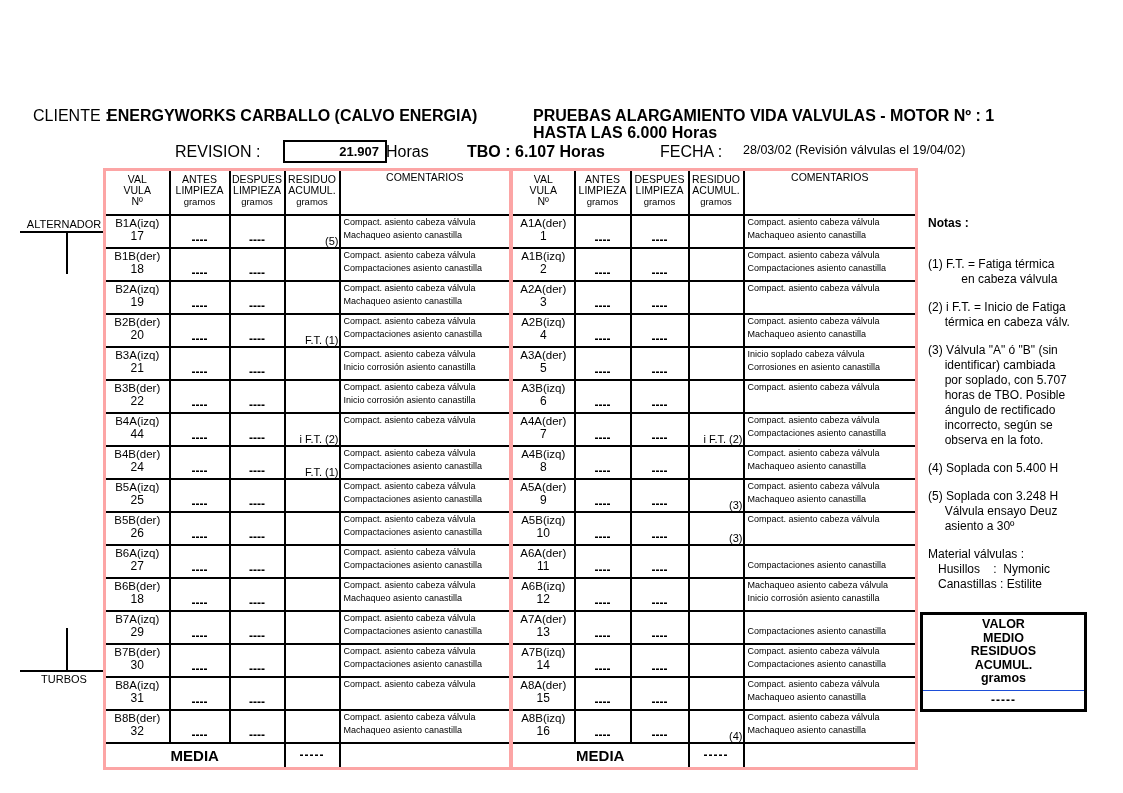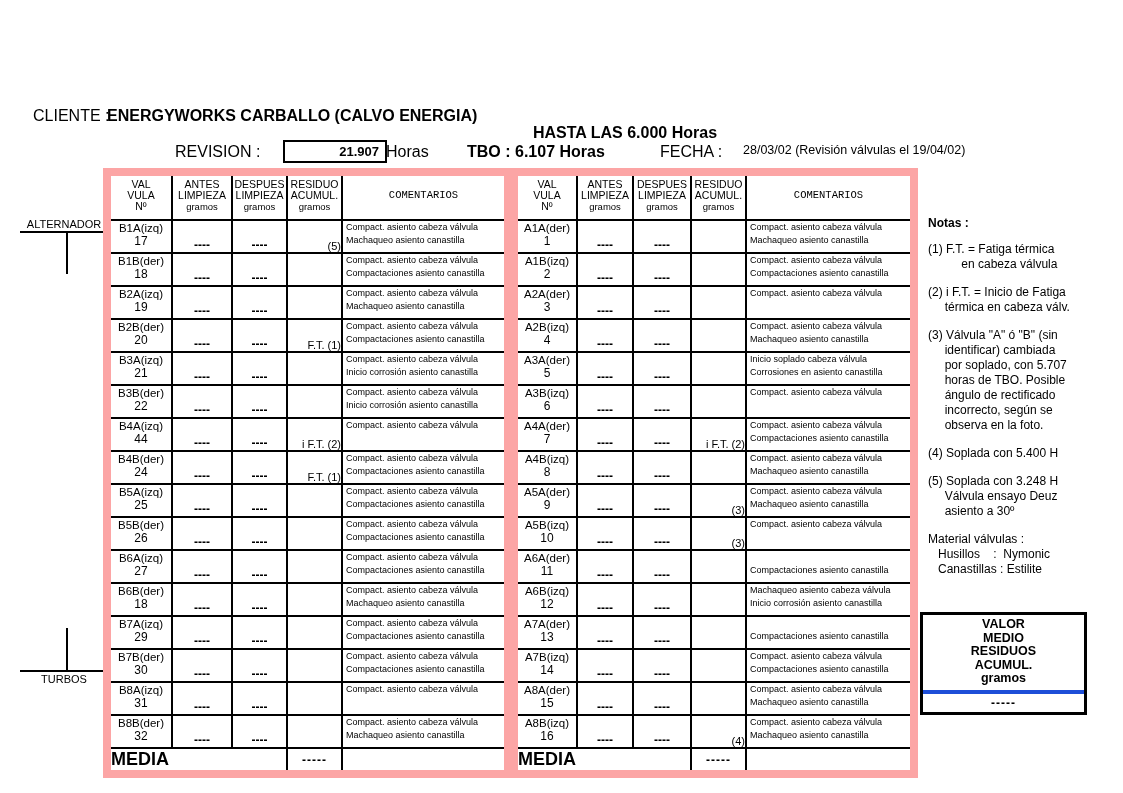--- a/index.html
+++ b/index.html
@@ -7,54 +7,55 @@
   .page{position:relative;width:1123px;height:793px;background:#fff;overflow:hidden;}
   .hdr{position:absolute;font-size:16px;white-space:nowrap;}
   .b{font-weight:bold;}
   .rev-box{position:absolute;left:283px;top:140px;width:94px;height:19px;border:2px solid #000;
            text-align:right;font-size:13px;font-weight:bold;line-height:19px;padding-right:6px;}
   
   .hline{position:absolute;height:2px;background:#000;}
   .vline{position:absolute;width:2px;background:#000;}
   .side-label{position:absolute;font-size:11px;width:82px;text-align:center;white-space:nowrap;}
   
-  .vtable{position:absolute;border-collapse:collapse;table-layout:fixed;border:8px solid #fca5a5;}
+  .vtable{position:absolute;border-collapse:collapse;table-layout:fixed;border:3px solid #fca5a5;}
   .vtable th,.vtable td{border:2px solid #000;padding:0;overflow:hidden;}
   .vtable th{font-weight:normal;vertical-align:top;height:43px;}
   .h-main{font-size:10.5px;line-height:11px;text-align:center;white-space:pre-line;padding-top:3px;}
   .h-sub{font-size:9.5px;line-height:11px;text-align:center;}
-  .h-c5 .h-main{padding-top:14px;font-family:Liberation Mono, monospace;}
+  .h-c5 .h-main{padding-top:1px;}
   .vtable tbody tr{height:33px;margin-left:20px;}
   .c-val{text-align:center;vertical-align:top;}
   .vname{font-size:11.5px;line-height:13px;padding-top:1px;white-space:nowrap;}
   .vnum{font-size:12px;line-height:13px;}
   .c-dash{text-align:center;vertical-align:bottom;font-weight:bold;font-size:12px;padding-bottom:3px;}
   .c-res{text-align:right;vertical-align:bottom;font-size:11px;padding:0 2px 3px 0;white-space:nowrap;}
   .c-com{vertical-align:top;}
   .cl{font-size:9px;line-height:13px;min-height:13px;padding-left:3px;white-space:nowrap;}
   .media-row{height:25px;}
-  .media-l{font-weight:bold;font-size:18px;vertical-align:middle;}
+  .media-l{text-align:center;font-weight:bold;font-size:15px;vertical-align:middle;}
   .media-v{text-align:center;font-weight:bold;font-size:12px;vertical-align:middle;letter-spacing:1px;}
   
   .notes{position:absolute;left:928px;top:216px;width:195px;font-size:12px;}
-  .notes-title{font-weight:bold;margin-bottom:12px;}
+  .notes-title{font-weight:bold;margin-bottom:27px;}
   .note{white-space:pre;line-height:15px;margin-bottom:13px;}
   
   .valor-box{position:absolute;left:920px;top:612px;width:161px;border:3px solid #000;}
-  .vb-main{border-bottom:4px solid #1d4ed8;text-align:center;font-weight:bold;font-size:12.5px;
+  .vb-main{border-bottom:1px solid #1d4ed8;text-align:center;font-weight:bold;font-size:12.5px;
            line-height:13.5px;white-space:pre-line;padding:3px 0 4px 0;}
   .vb-val{text-align:center;font-weight:bold;font-size:12px;line-height:18px;height:18px;letter-spacing:1px;}
 </style>
 </head>
 <body>
 
 <div class="page">
 
   <span class="hdr" style="left:33px;top:107px">CLIENTE :</span>
   <span class="hdr b" style="left:107px;top:107px">ENERGYWORKS CARBALLO   (CALVO ENERGIA)</span>
+  <span class="hdr b" style="left:533px;top:107px">PRUEBAS ALARGAMIENTO VIDA VALVULAS   -   MOTOR Nº :   1</span>
   <span class="hdr b" style="left:533px;top:124px">HASTA  LAS  6.000 Horas</span>
 
   <span class="hdr" style="left:175px;top:143px">REVISION      :</span>
   <div class="rev-box">
     <span>21.907</span>
   </div>
   <span class="hdr" style="left:386px;top:143px">Horas</span>
   <span class="hdr b" style="left:467px;top:143px">TBO : 6.107  Horas</span>
   <span class="hdr" style="left:660px;top:143px">FECHA    :</span>
   <span class="hdr" style="left:743px;top:143px;font-size:12.5px">28/03/02  (Revisión válvulas el 19/04/02)</span>

